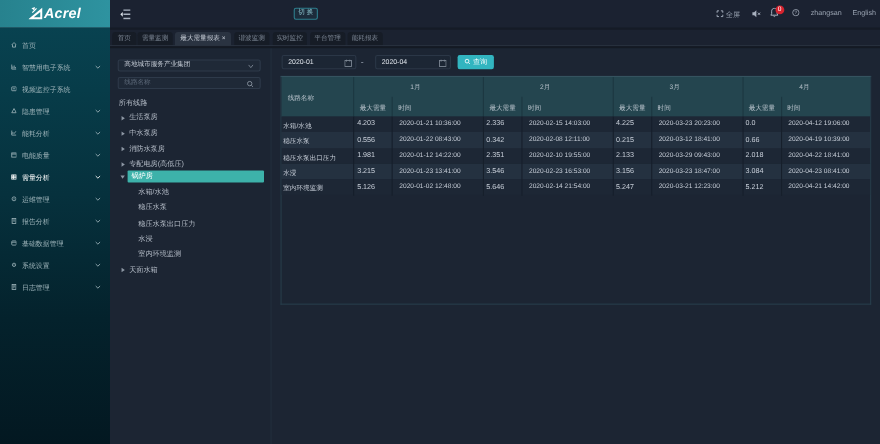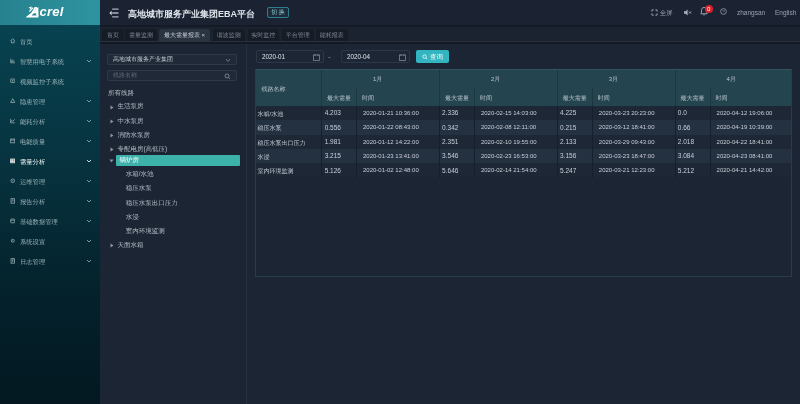--- a/index.html
+++ b/index.html
@@ -2,21 +2,21 @@
 <html><head><meta charset="utf-8">
 <style>
 * { margin:0; padding:0; box-sizing:border-box; }
 html,body { width:800px; height:404px; overflow:hidden; background:#1c2533; }
 body { font-family:"Liberation Sans", sans-serif; }
 .abs { position:absolute; }
 #root { position:relative; width:800px; height:404px; overflow:hidden; }
 
 #hdr { left:0; top:0; width:800px; height:25px; background:#1b2231; }
 #logo { left:0; top:0; width:100px; height:25px; background:linear-gradient(90deg,#27828e,#2e93a0); color:#fff; }
-#logo .txt { position:absolute; left:30px; top:4px; font-size:13px; font-weight:bold; font-style:italic; letter-spacing:0.2px; }
+#logo .txt { position:absolute; left:40px; top:4px; font-size:13px; font-weight:bold; font-style:italic; letter-spacing:0.2px; }
 #hamb { left:109px; top:8px; }
 #title { left:128px; top:8px; font-size:9px; font-weight:bold; color:#dfe5ec; }
 #switch { left:267px; top:7px; width:22px; height:11px; border:1px solid #2e7e8d; border-radius:2px; color:#8fc8d2; font-size:6px; text-align:center; line-height:9px; background:rgba(40,120,135,0.12); }
 .hico { color:#9aa4b2; font-size:6.5px; }
 
 #tabbar { left:100px; top:25px; width:700px; height:19px; background:#1b2230; }
 .tab { position:absolute; top:3.5px; height:13.5px; background:#161c26; border-radius:3px 3px 0 0; color:#7e8896; font-size:6px; text-align:center; line-height:13px; }
 .tab.act { background:#2a3341; color:#c9cfd9; }
 
 #side { left:0; top:25px; width:100px; height:379px; background:linear-gradient(180deg,#084250 0%,#073c49 15%,#06313d 40%,#04222c 70%,#031821 100%); }
@@ -161,21 +161,20 @@
           <path d="M2.2 11.5 L11.5 11.5 L11.5 4 Z" fill="none" stroke="#fff" stroke-width="1.8"></path>
           <path d="M3.4 6.5 L7.2 2.6" stroke="#fff" stroke-width="1.1"></path>
           <path d="M2.6 2.4 L5.8 1.4 L5.1 4.6 Z" fill="#fff"></path>
         </svg>
         <span class="txt">Acrel</span>
       </div>
 <svg id="hamb" class="abs" width="10" height="10" viewBox="0 0 10 10">
         <path d="M3.2 1.2 H9.5 M3.2 5 H9.5 M3.2 8.8 H9.5" stroke="#a9b2c0" stroke-width="1.3"></path>
         <path d="M2.6 2.8 L0.4 5 L2.6 7.2 Z" fill="#dfe5ec"></path>
       </svg>
-<span id="title" class="abs">高地城市服务产业集团EBA平台</span>
 <div id="switch" class="abs">切 换</div>
 <div class="abs hico" style="left:651px;top:9px"><svg width="7" height="7" viewBox="0 0 8 8" style="vertical-align:-1px">
           <path d="M1 3 V1 H3 M5 1 H7 V3 M7 5 V7 H5 M3 7 H1 V5" stroke="#a8b1bf" stroke-width="1" fill="none"></path>
         </svg> 全屏</div>
 <svg class="abs" style="left:683px;top:8px" width="9" height="9" viewBox="0 0 9 9">
         <path d="M1 3.2 H2.6 L4.6 1.4 V7.6 L2.6 5.8 H1 Z" fill="#a8b1bf"></path>
         <path d="M6 3.5 L8 5.5 M8 3.5 L6 5.5" stroke="#a8b1bf" stroke-width="0.9"></path>
       </svg>
 <svg class="abs" style="left:700px;top:7px" width="8" height="9" viewBox="0 0 8 9">
         <path d="M4 0.5 C2.3 0.5 1.5 1.8 1.5 3.2 V5.5 L0.8 6.8 H7.2 L6.5 5.5 V3.2 C6.5 1.8 5.7 0.5 4 0.5 Z" stroke="#a8b1bf" stroke-width="0.9" fill="none"></path>

